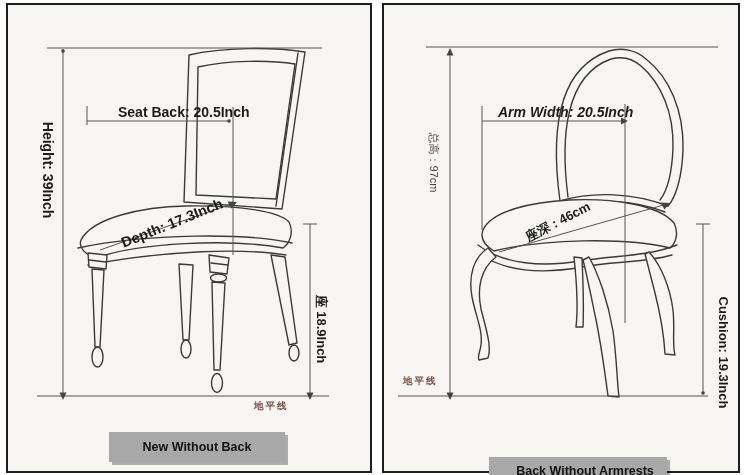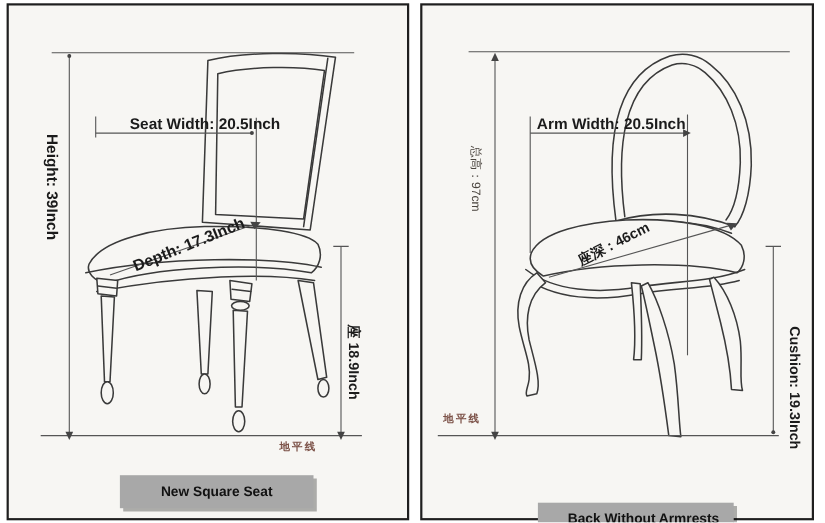--- a/index.html
+++ b/index.html
@@ -88,30 +88,30 @@
         <circle cx="55" cy="46" r="1.8"></circle>
         <polygon points="55,395 51.5,387.5 58.5,387.5"></polygon>
         <circle cx="221" cy="116" r="1.8"></circle>
         <polygon points="229,197 219.5,196.5 223.5,203.5"></polygon>
         <polygon points="302,395 298.5,387.5 305.5,387.5"></polygon>
       </g>
     </svg>
 
     <span class="lbl rot90" style="left:-15px; top:157px; width:110px; font-size:14px;">Height: 39Inch</span>
 
-    <span class="lbl" style="left:110px; top:99px; font-size:14px;">Seat Width: 20.5Inch</span>
+    <span class="lbl" style="left:110px; top:99px; font-size:14px;">Seat Back: 20.5Inch</span>
 
     <span class="lbl rotneg22" style="left:109px; top:210px; width:110px; font-size:14.5px;">Depth: 17.3Inch</span>
 
     <span class="lbl rot90" style="left:268px; top:315px; width:90px; font-size:13px;">座 18.9Inch</span>
 
     <span class="ground-lbl" style="left:246px; top:395px;">地平线</span>
 
     <div class="caption" id="left-caption">
-      <span>New Square Seat</span>
+      <span>New Without Back</span>
     </div>
   </div>
 
   <div class="panel" id="right-panel">
 
     <svg width="354" height="466" viewBox="0 0 354 466">
 
       <g stroke="#3a3a3a" stroke-width="1.4" fill="none" stroke-linejoin="round" stroke-linecap="round">
 
         <path d="M176,196 C167,130 172,64 225,46 C238,42 252,45 262,54 C285,72 300,105 299,145 C298,172 292,192 284,201"></path>
@@ -150,21 +150,21 @@
         <polygon points="66,43 62.5,50.5 69.5,50.5"></polygon>
         <polygon points="66,395 62.5,387.5 69.5,387.5"></polygon>
         <polygon points="244,116 237,112.5 237,119.5"></polygon>
         <polygon points="286,198 276.5,197.5 280.5,204.5"></polygon>
         <circle cx="319" cy="388" r="1.8"></circle>
       </g>
     </svg>
 
     <span class="lbl rot90" style="left:9px; top:150px; width:80px; font-size:11px; font-weight:400; color:#4a443e;">总高：97cm</span>
 
-    <span class="lbl" style="left:104px; top:99px; font-size:14px;">Arm Width: 20.5Inch</span>
+    <span class="lbl" style="left:114px; top:99px; font-size:14px;font-style:italic;">Arm Width: 20.5Inch</span>
 
     <span class="lbl rotneg27" style="left:128px; top:208px; width:92px; font-size:13px;">座深 : 46cm</span>
 
     <span class="lbl rot90" style="left:283px; top:340px; width:112px; font-size:13px;">Cushion: 19.3Inch</span>
 
     <span class="ground-lbl" style="left:19px; top:370px;">地平线</span>
 
     <div class="caption" id="right-caption">
       <span>Back Without Armrests</span>
     </div>

